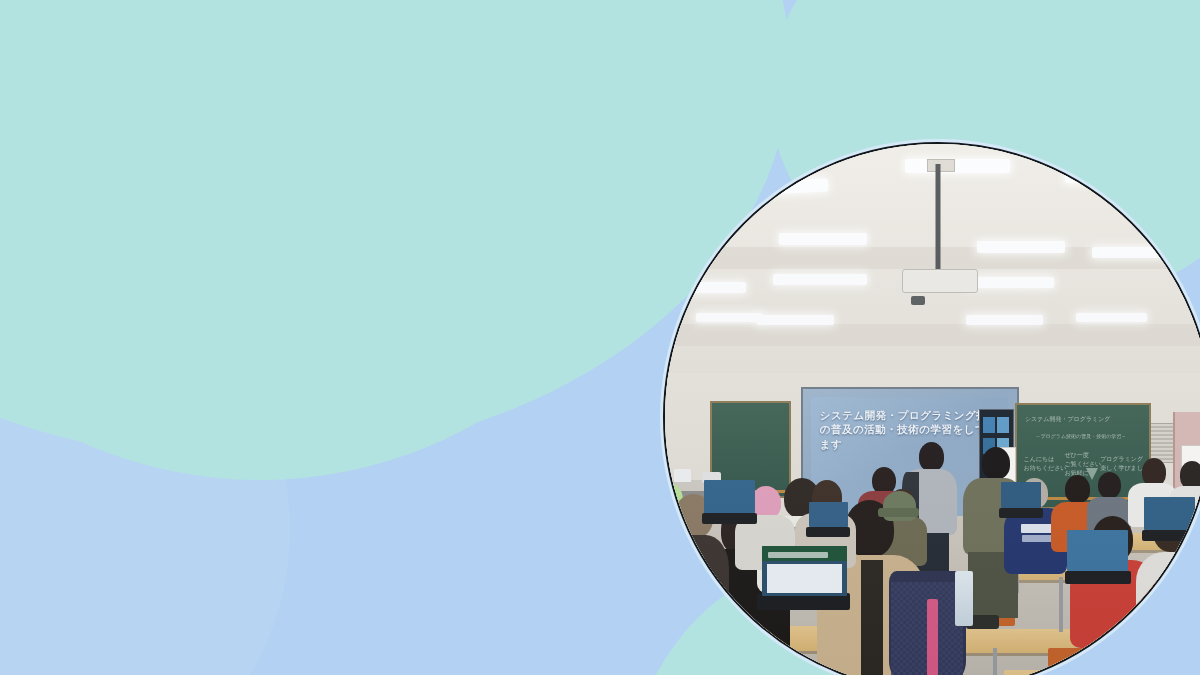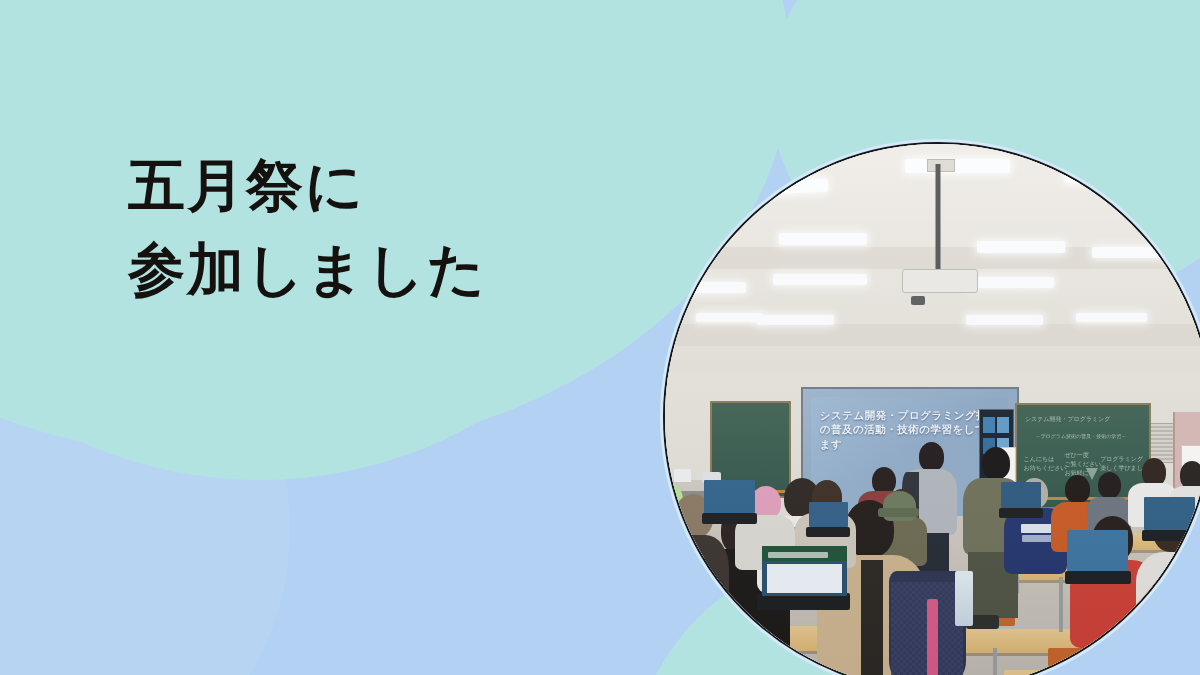--- a/index.html
+++ b/index.html
@@ -147,24 +147,20 @@
   <div class="bg-layer">
     <div class="bg-base"></div>
     <div class="circle-blue-soft"></div>
     <div class="ring"></div>
     <div class="blob-mint-top"></div>
     <div class="blob-mint-main"></div>
     <div class="mint-tr"></div>
     <div class="mint-br"></div>
   </div>
 
-  <div class="title-block">
-    <div class="title-line">五月祭に</div>
-    <div class="title-line">参加しました</div>
-  </div>
 
   <div class="photo-circle">
     <div class="photo-inner">
       <div class="scene">
 
         <div class="ceiling"></div>
         <div class="ceil-beam" style="left:0;top:19%;width:100%;height:4%;"></div>
         <div class="ceil-beam" style="left:0;top:33%;width:100%;height:4%;"></div>
 
         <div class="fluor" style="left:12%;top:7%;width:18%;height:2.4%;transform:rotate(-3deg);"></div>

